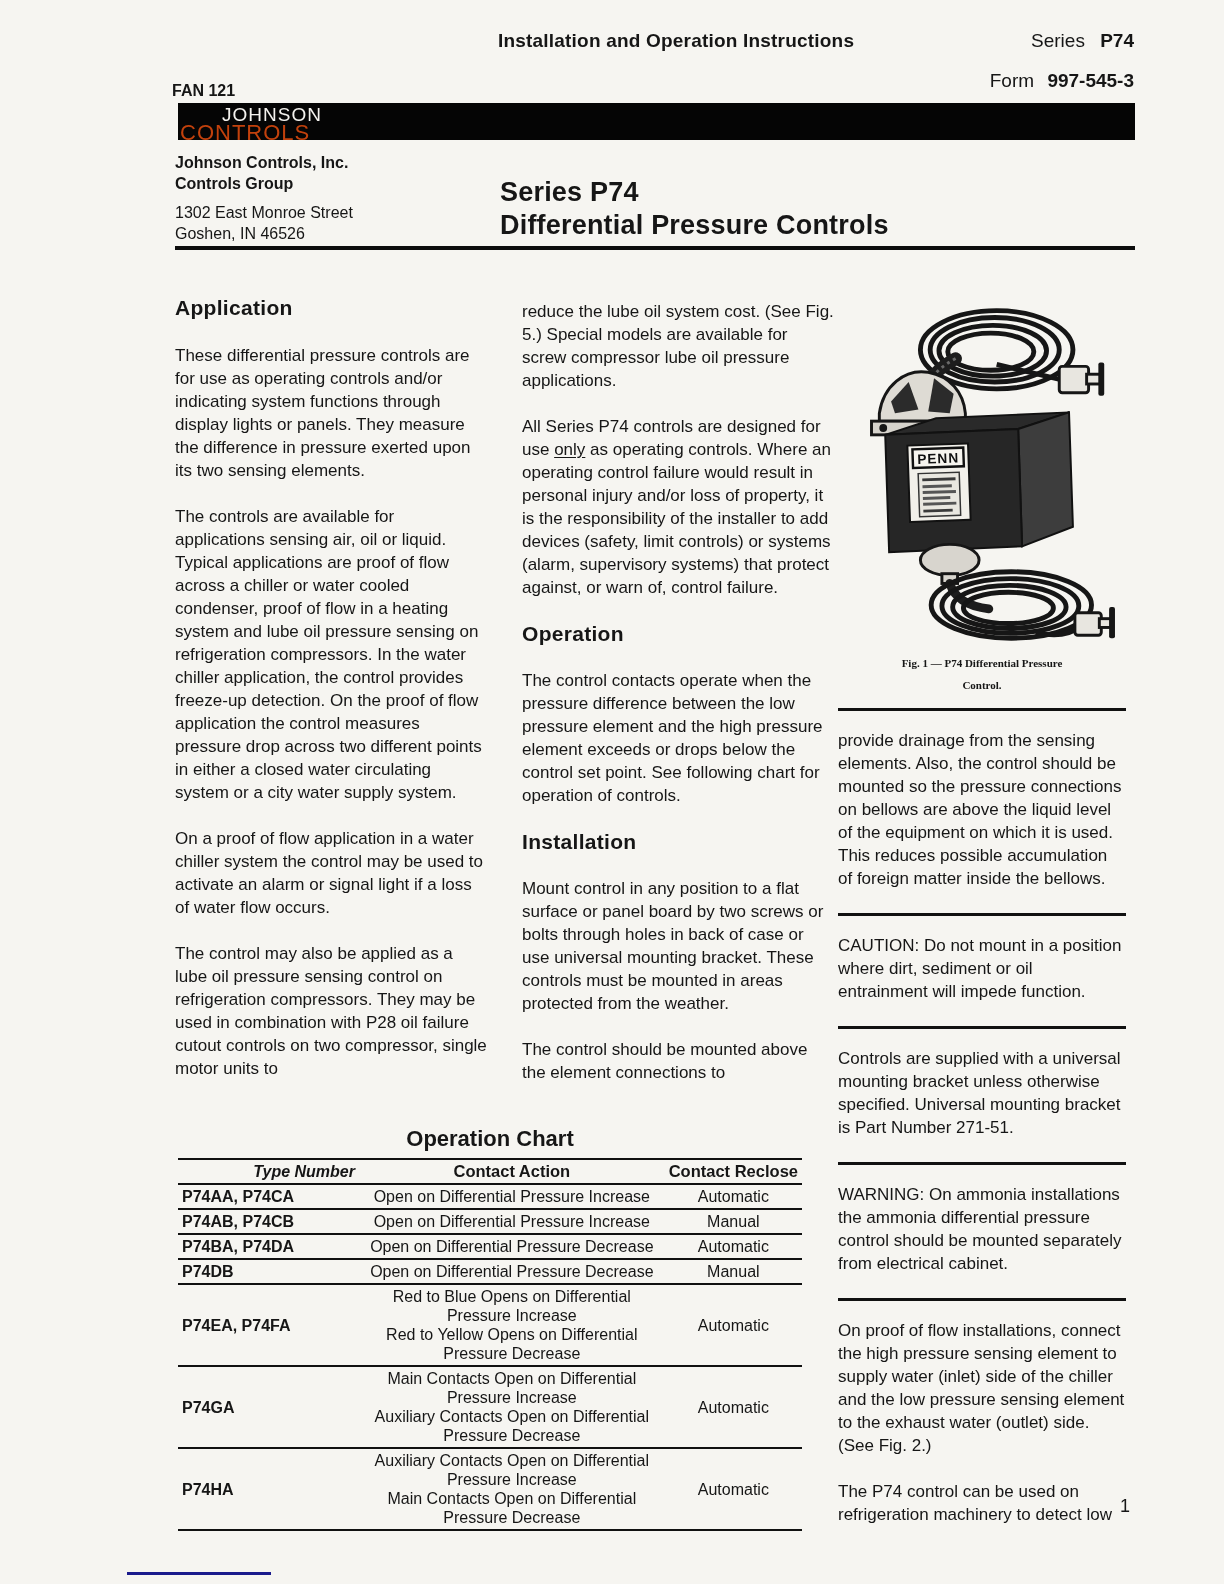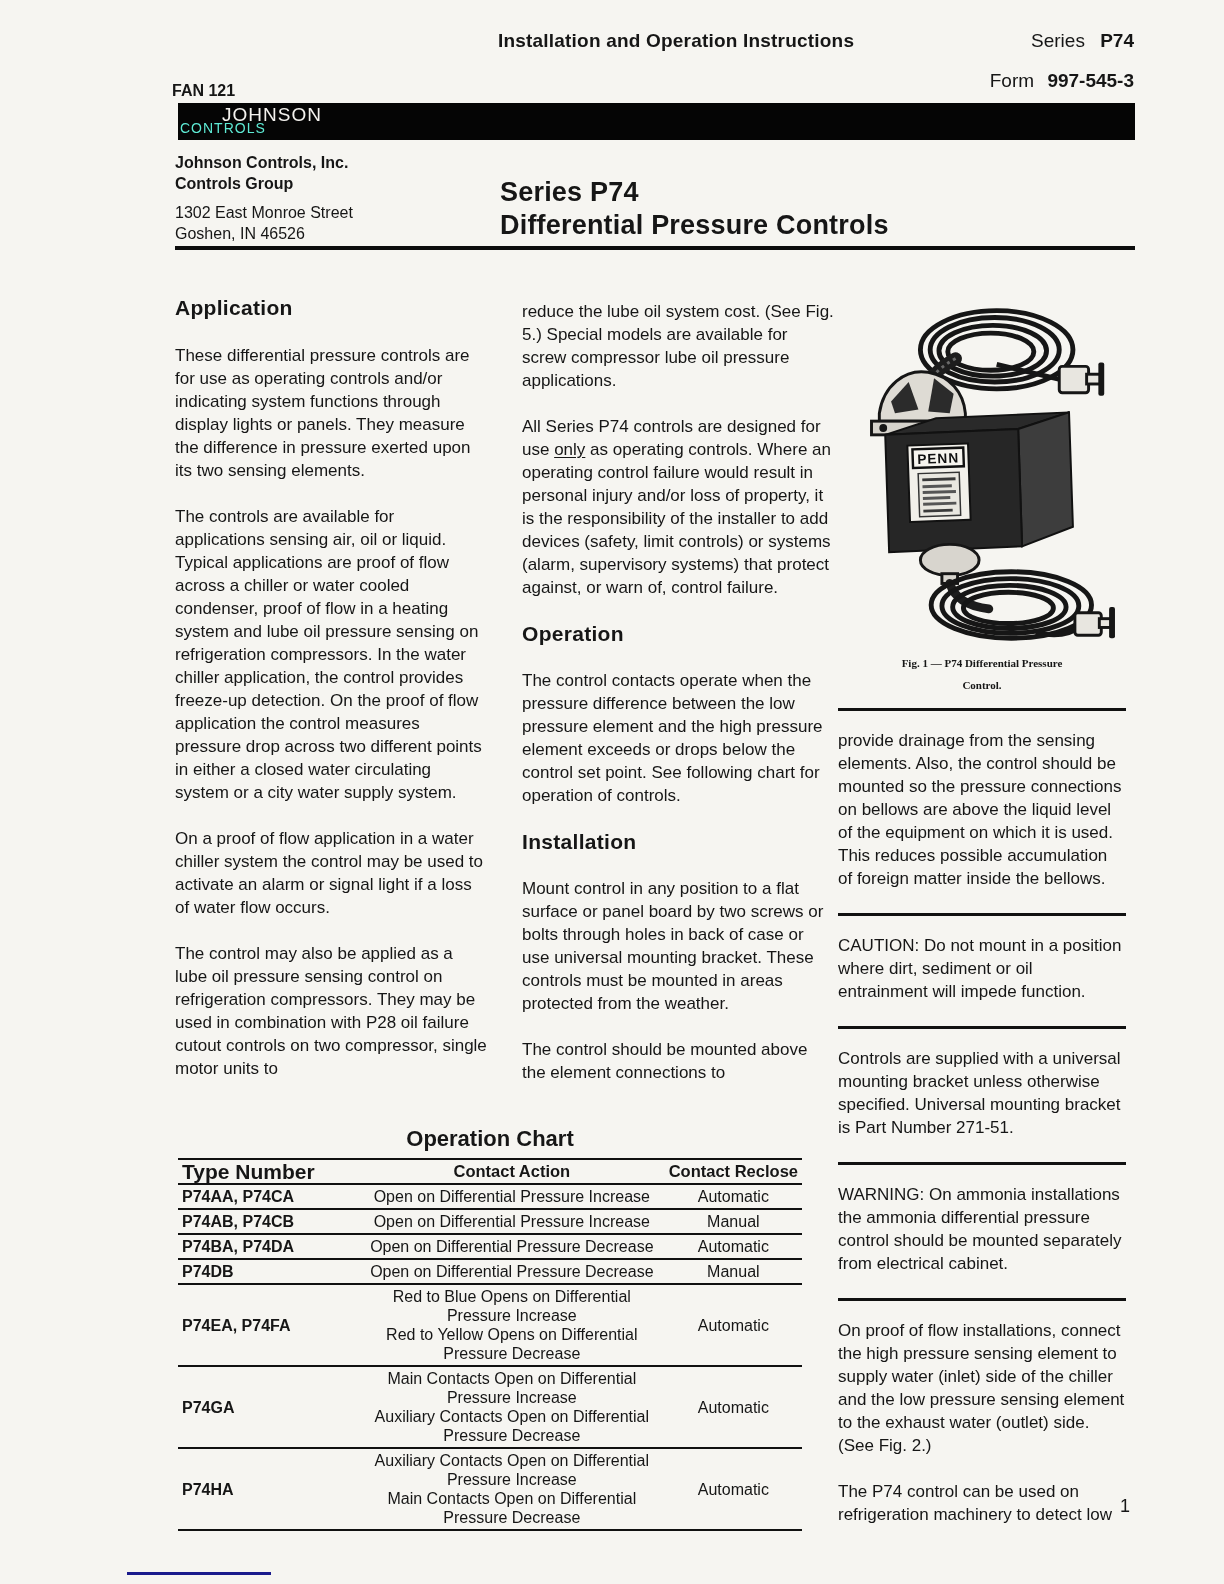--- a/index.html
+++ b/index.html
@@ -15,21 +15,21 @@
   .abs{position:absolute;}
   
   .doc-type{left:498px;top:30px;font-size:19px;font-weight:bold;letter-spacing:.2px;}
   .hdr-right{top:30px;right:90px;font-size:19px;}
   .hdr-right b{margin-left:10px;}
   .form-line{top:70px;right:90px;font-size:19px;}
   .form-line b{margin-left:8px;}
   .fan{left:172px;top:82px;font-size:16px;font-weight:bold;}
   .logo-bar{left:178px;top:103px;width:957px;height:37px;background:#050505;}
   .logo-bar .l1{position:absolute;left:44px;top:1px;color:#f4f2ee;font-size:19px;letter-spacing:1px;}
-  .logo-bar .l2{position:absolute;left:2px;top:17px;color:#5eead4;font-size:14px;letter-spacing:1px;}
+  .logo-bar .l2{position:absolute;left:2px;top:17px;color:#c2410c;font-size:22px;letter-spacing:1px;}
   
   .company{left:175px;top:152px;font-size:16px;line-height:21px;}
   .company .b{font-weight:bold;}
   .company .gap{height:8px;}
   .doc-title{left:500px;top:176px;font-size:27px;font-weight:bold;line-height:33px;letter-spacing:.2px;}
   .rule-main{left:175px;top:246px;width:960px;height:4px;background:#0d0d0d;}
   
   .col{font-size:17px;line-height:23px;}
   .col p{margin:0 0 23px 0;}
   .col1{left:175px;top:296px;width:312px;}
@@ -39,21 +39,21 @@
   h2.sec.mid{margin:2px 0 24px 0;}
   .u{text-decoration:underline;text-underline-offset:2px;}
   .divider{border:none;border-top:3px solid #111;margin:12px 0 18px 0;}
   .fig-caption{text-align:center;font-weight:bold;font-size:11px;line-height:22px;margin:4px 0 2px 0;font-family:Liberation Serif, serif;}
   
   .chart-title{left:178px;top:1126px;width:624px;text-align:center;font-size:22px;font-weight:bold;}
   .op-table{left:178px;top:1158px;width:624px;}
   table.chart{width:100%;border-collapse:collapse;font-size:16px;line-height:19px;}
   table.chart td,table.chart th{padding:2px 4px;border-top:2px solid #111;vertical-align:middle;}
   table.chart tr:last-child td{border-bottom:2px solid #111;}
-  th.h-type{text-align:left;font-size:21px;}
+  th.h-type{text-align:right;font-size:16px;font-style:italic;}
   th.h-action,th.h-reclose{text-align:center;font-size:16.5px;}
   td.c-type{font-weight:bold;text-align:left;width:29%;}
   td.c-action{text-align:center;width:49%;}
   td.c-reclose{text-align:center;width:22%;}
   td.c-action span{display:block;text-align:center;}
   
   .copyright{left:175px;top:1494px;font-size:13.5px;line-height:17px;}
   .copyright .ind{margin-left:17px;}
   .pageno{left:1120px;top:1496px;font-size:18px;}
   .blue-line{left:127px;top:1572px;width:144px;height:3px;background:#1a1a8c;}

